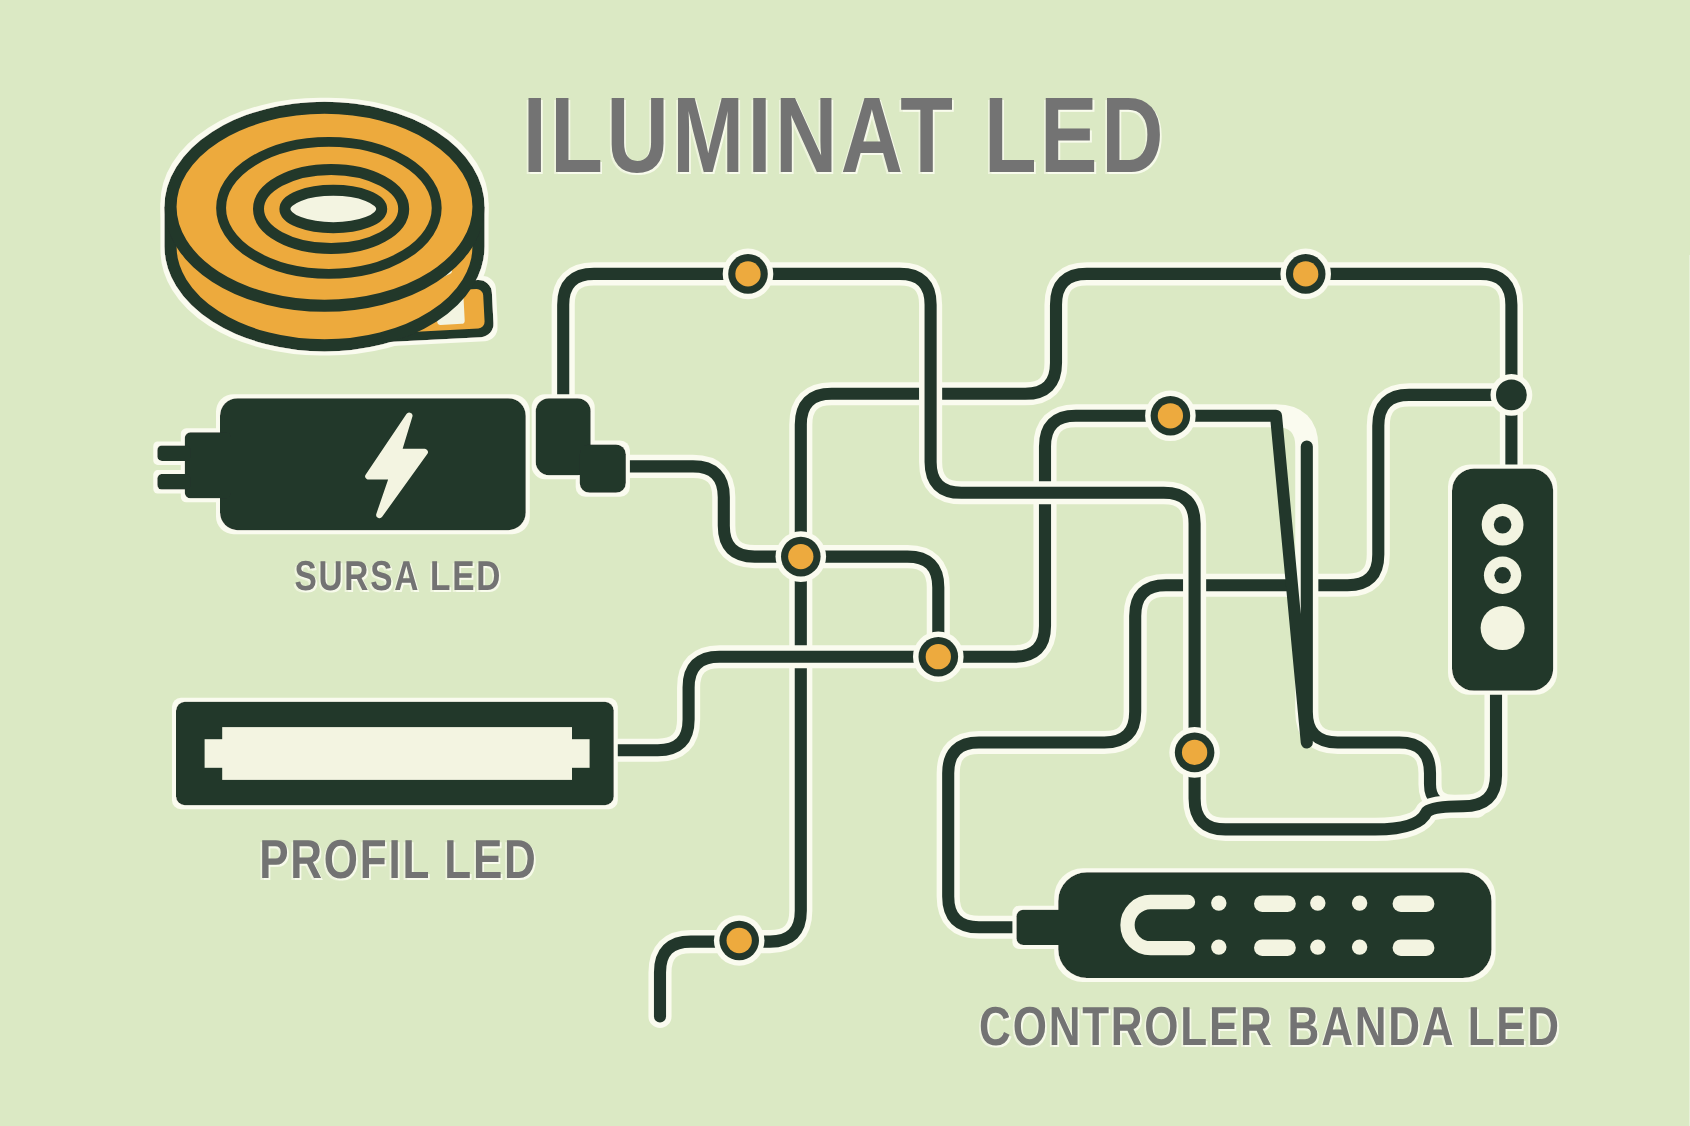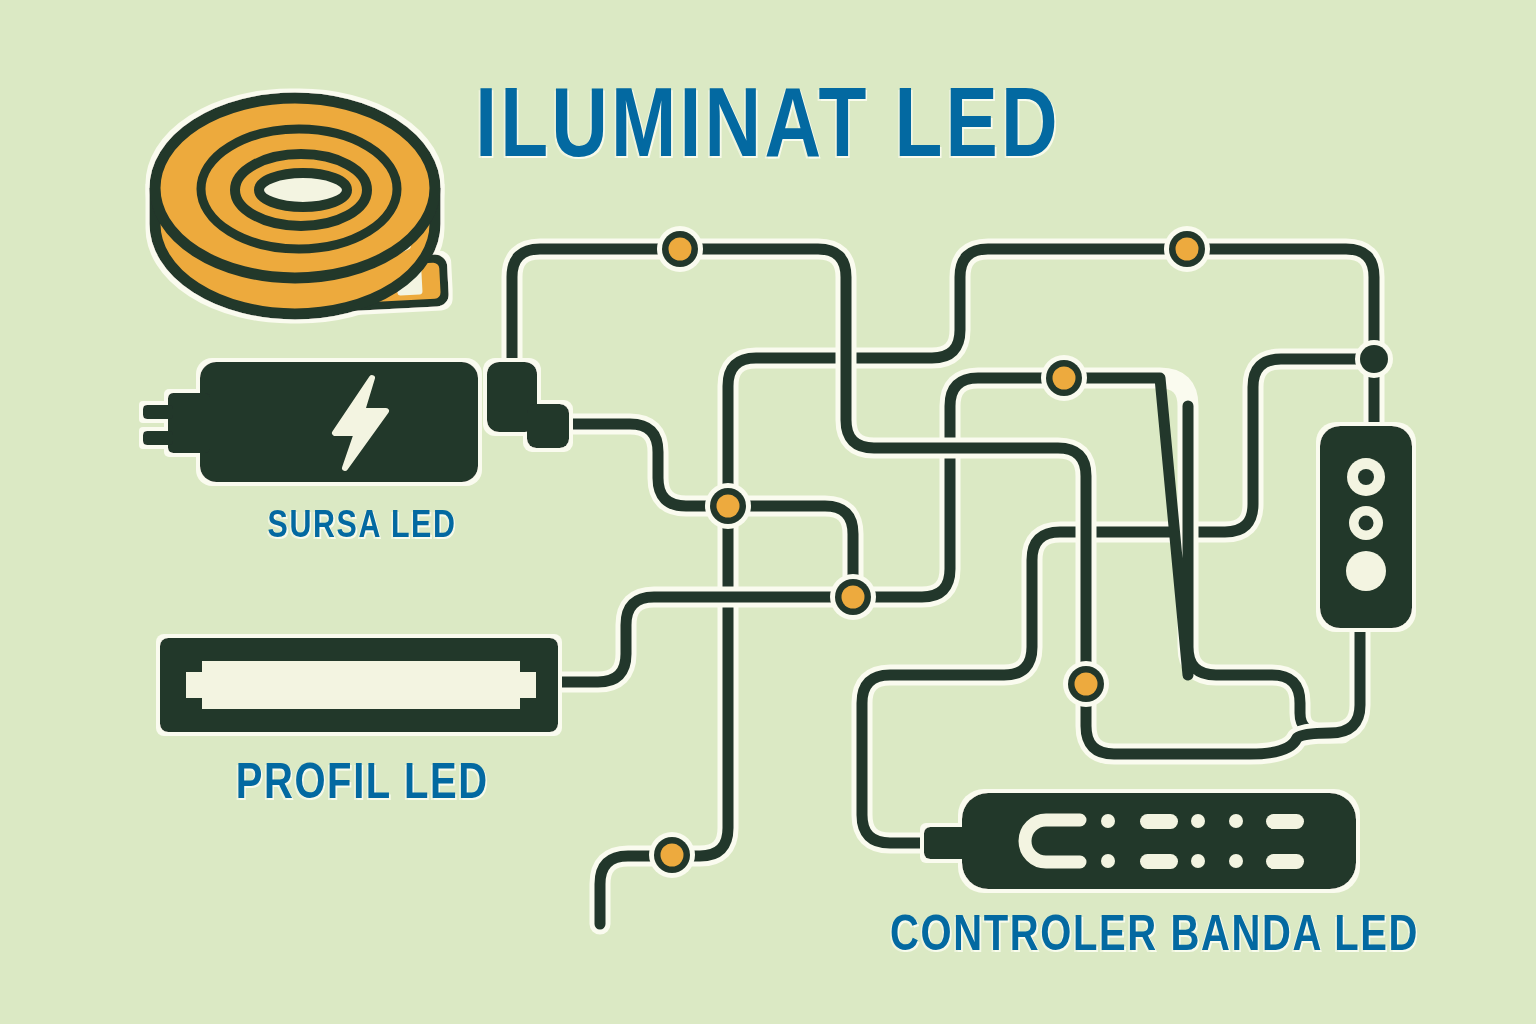--- a/index.html
+++ b/index.html
@@ -9,21 +9,21 @@
     background:#dcead9;
     background:#dbe9c4;
     overflow:hidden;
     font-family:"Liberation Sans", sans-serif;
   }
   #wiring{position:absolute;left:0;top:0;}
   .lbl{
     position:absolute;
     text-align:center;
     font-weight:bold;
-    color:#0369a1;
+    color:#737373;
     letter-spacing:2px;
     white-space:nowrap;
     text-shadow:2px 2px 0 rgba(250,252,238,0.9), -2px 2px 0 rgba(250,252,238,0.6);
   }
   .lbl .cond{display:inline-block;transform:scaleX(0.8);transform-origin:center;}
   #title{left:0;top:66px;width:1536px;font-size:98px;letter-spacing:4px;}
   #lbl-sursa{left:142px;top:503px;width:440px;font-size:38px;}
   #lbl-profil{left:142px;top:752px;width:440px;font-size:50px;}
   #lbl-controler{left:824px;top:904px;width:620px;font-size:50px;}
 </style>

